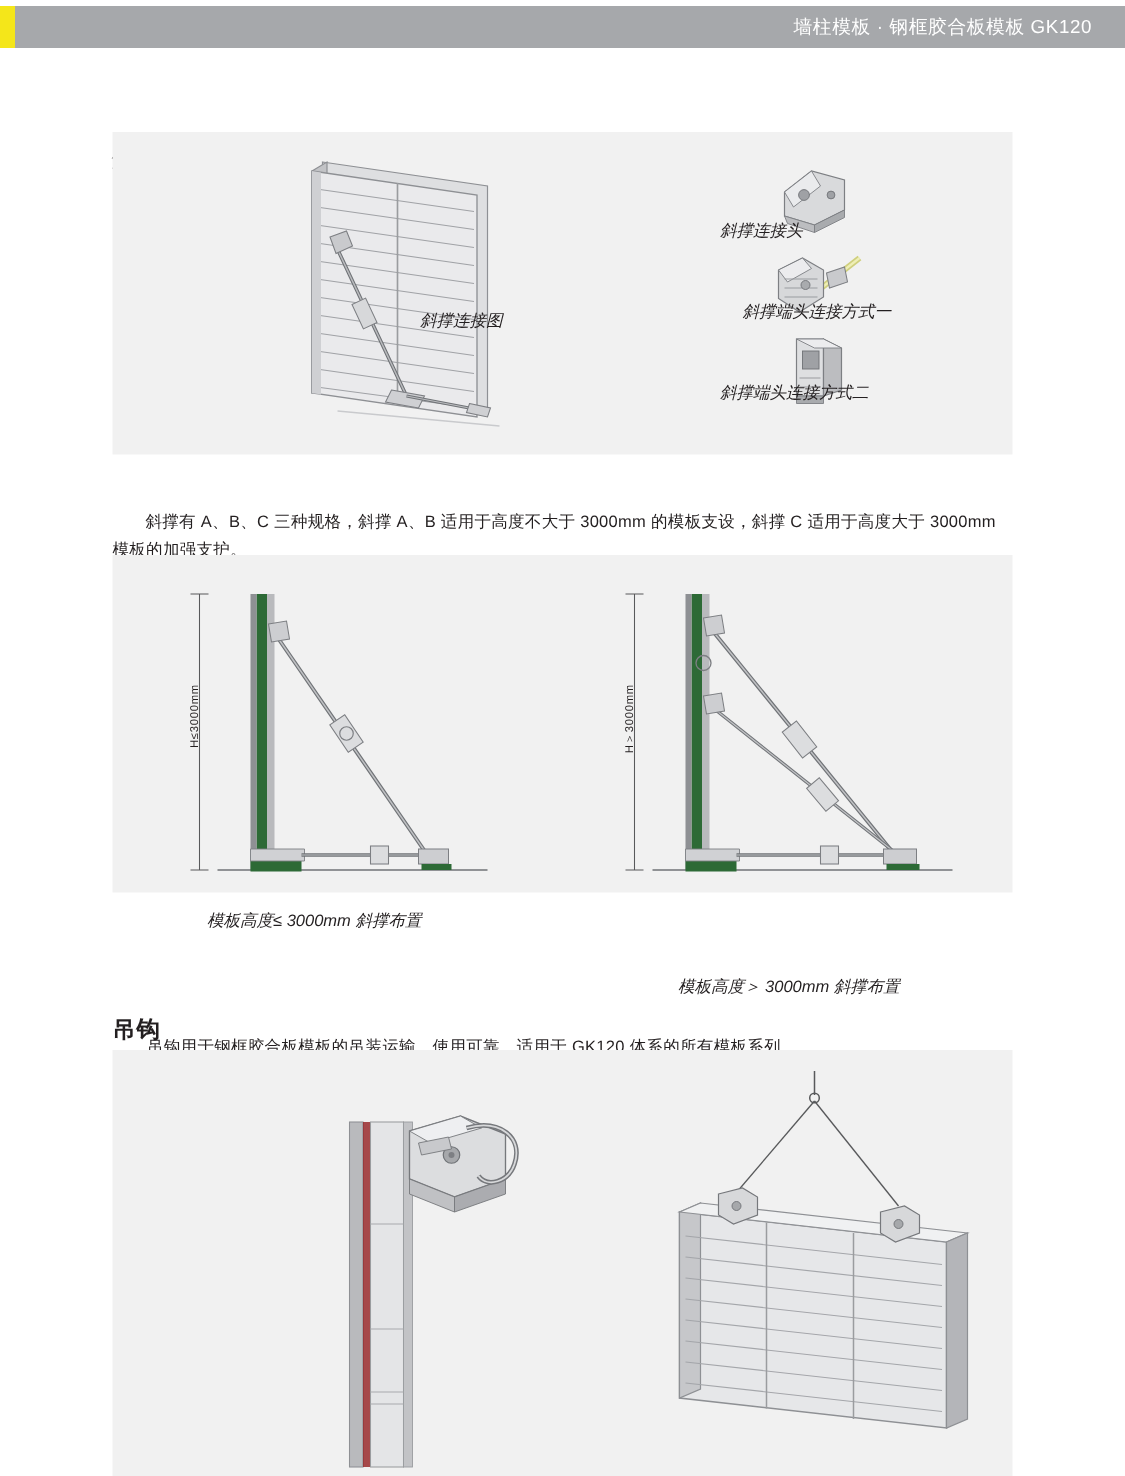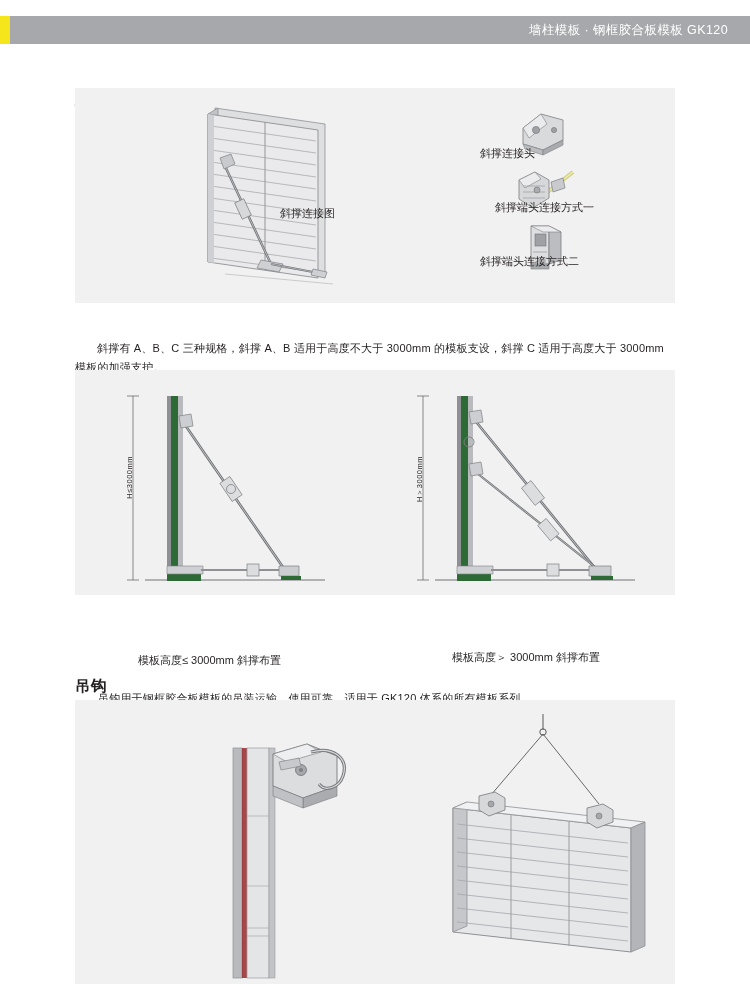--- a/index.html
+++ b/index.html
@@ -12,21 +12,21 @@
     height: 984px;
     position: relative;
     font-family: "Liberation Sans", sans-serif;
     color: #231f20;
     overflow: hidden;
   }
 
   
   .header {
     position: absolute;
-    top: 16px; left: 0;
+    top: 4px; left: 0;
     width: 750px;
     height: 28px;
     background: #a6a8ab;
     box-sizing: border-box;
   }
   .header-accent {
     position: absolute;
     top: 0; left: 0;
     width: 10px; height: 28px;
     background: #f4e61a;
@@ -65,20 +65,21 @@
   .panel {
     position: absolute;
     background: #f1f1f1;
   }
 
   .cap {
     position: absolute;
     font-size: 11px;
     color: #231f20;
     white-space: nowrap;
+    font-style: italic;
   }
 
   
   .vlabel {
     position: absolute;
     font-size: 7.5px;
     color: #231f20;
     writing-mode: vertical-rl;
     transform: rotate(180deg);
     white-space: nowrap;
@@ -256,21 +257,21 @@
       <polygon points="394,42 406,40 408,52 396,54" fill="#cdced1" stroke="#7d7f83" stroke-width="0.7"></polygon>
       <polygon points="394,94 406,92 408,104 396,106" fill="#cdced1" stroke="#7d7f83" stroke-width="0.7"></polygon>
       <circle cx="394" cy="72" r="5" fill="none" stroke="#7d7f83" stroke-width="0.9"></circle>
     </g>
   </svg>
 
   <div class="vlabel" style="left:50px; top:86px;">H≤3000mm</div>
   <div class="vlabel" style="left:340px; top:86px;">H＞3000mm</div>
 </div>
 
-<div class="cap" style="left:138px; top:606px;margin-top:47px;">模板高度≤ 3000mm 斜撑布置</div>
+<div class="cap" style="left:138px; top:606px;">模板高度≤ 3000mm 斜撑布置</div>
 <div class="cap" style="left:452px; top:606px;margin-top:44px;">模板高度＞ 3000mm 斜撑布置</div>
 
 <div class="h-section" style="top:644px;">吊钩</div>
 <div class="body-text" style="left:98px; top:670px; width:580px;text-decoration:underline;">吊钩用于钢框胶合板模板的吊装运输，使用可靠，适用于 GK120 体系的所有模板系列。</div>
 
 <div class="panel" style="left:75px; top:700px; width:600px; height:284px;">
   <svg class="svg-abs" style="left:0; top:0;" width="600" height="284" viewBox="0 0 600 284">
 
     <g>
 

